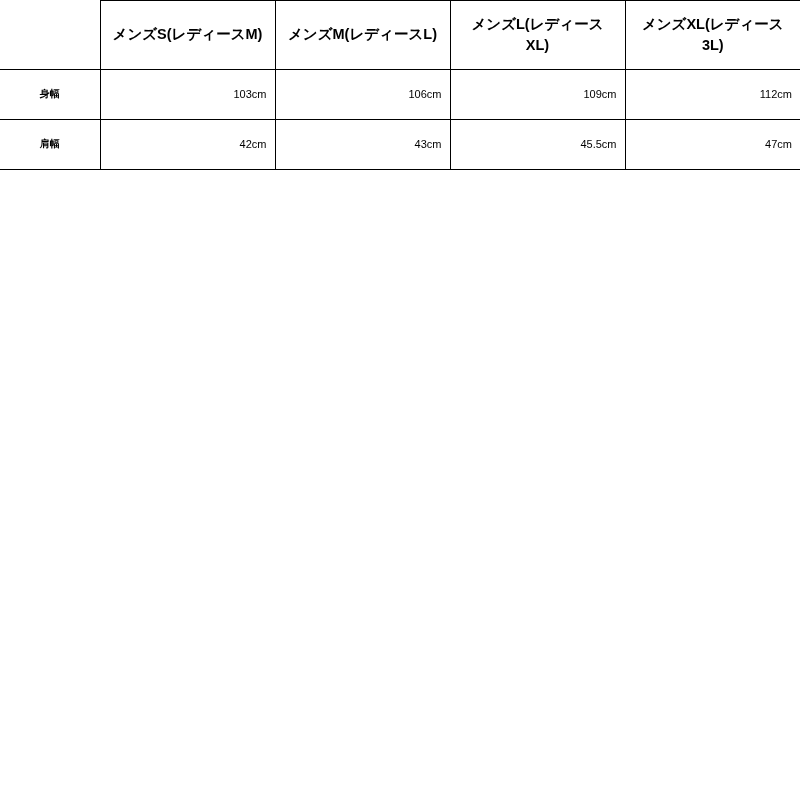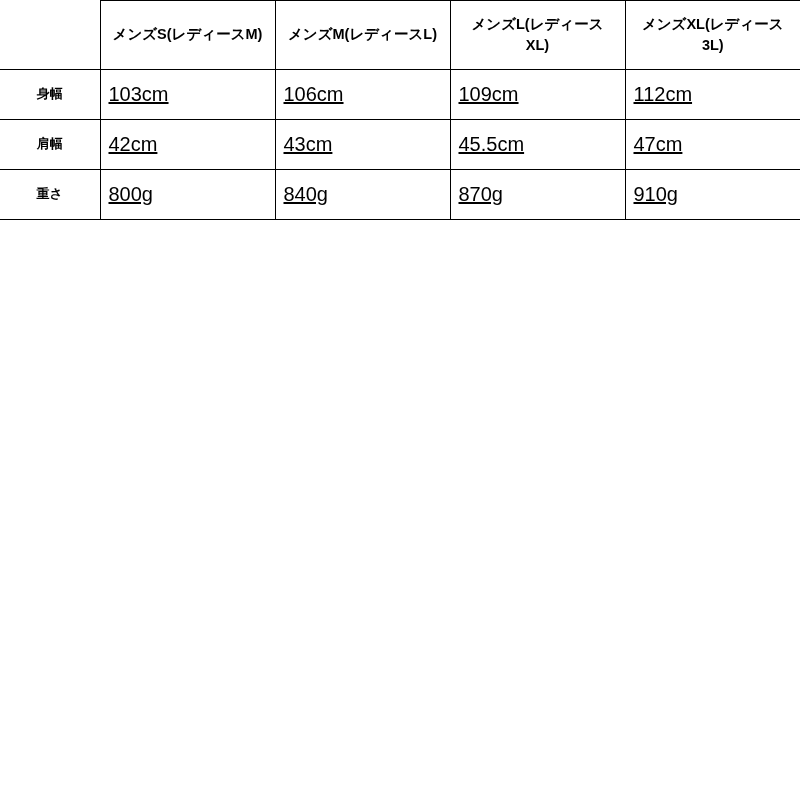--- a/index.html
+++ b/index.html
@@ -41,28 +41,27 @@
   }
   #size-table thead th.corner {
     border-top: none;
     border-left: none;
     background: #ffffff;
   }
   
   #size-table tbody th {
     text-align: center;
     font-weight: bold;
-    font-size: 13px;
+    font-size: 10px;
     border-left: none;
     padding: 6px 6px;
   }
   #size-table tbody td {
-    text-align: left;
-    font-size: 20px;
-    text-decoration: underline;
+    text-align: right;
+    font-size: 11px;
   }
   #size-table tbody tr { height: 50px; }
   #size-table tbody td:last-child,
   #size-table thead th:last-child { border-right: none; }
 </style>
 </head>
 <body>
 
 <table id="size-table">
   <colgroup>
@@ -89,21 +88,14 @@
       <td>109cm</td>
       <td>112cm</td>
     </tr>
     <tr>
       <th>肩幅</th>
       <td>42cm</td>
       <td>43cm</td>
       <td>45.5cm</td>
       <td>47cm</td>
     </tr>
-    <tr>
-      <th>重さ</th>
-      <td>800g</td>
-      <td>840g</td>
-      <td>870g</td>
-      <td>910g</td>
-    </tr>
   </tbody>
 </table>
 
 </body></html>

